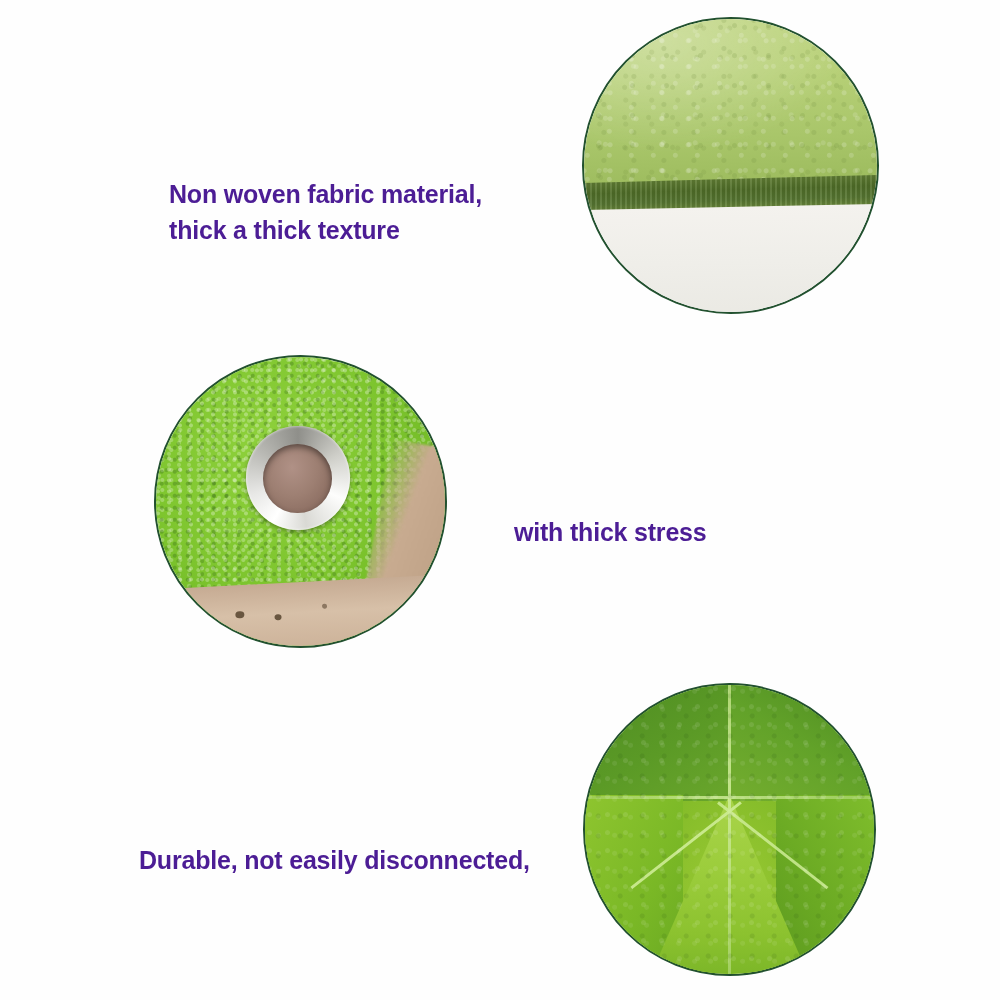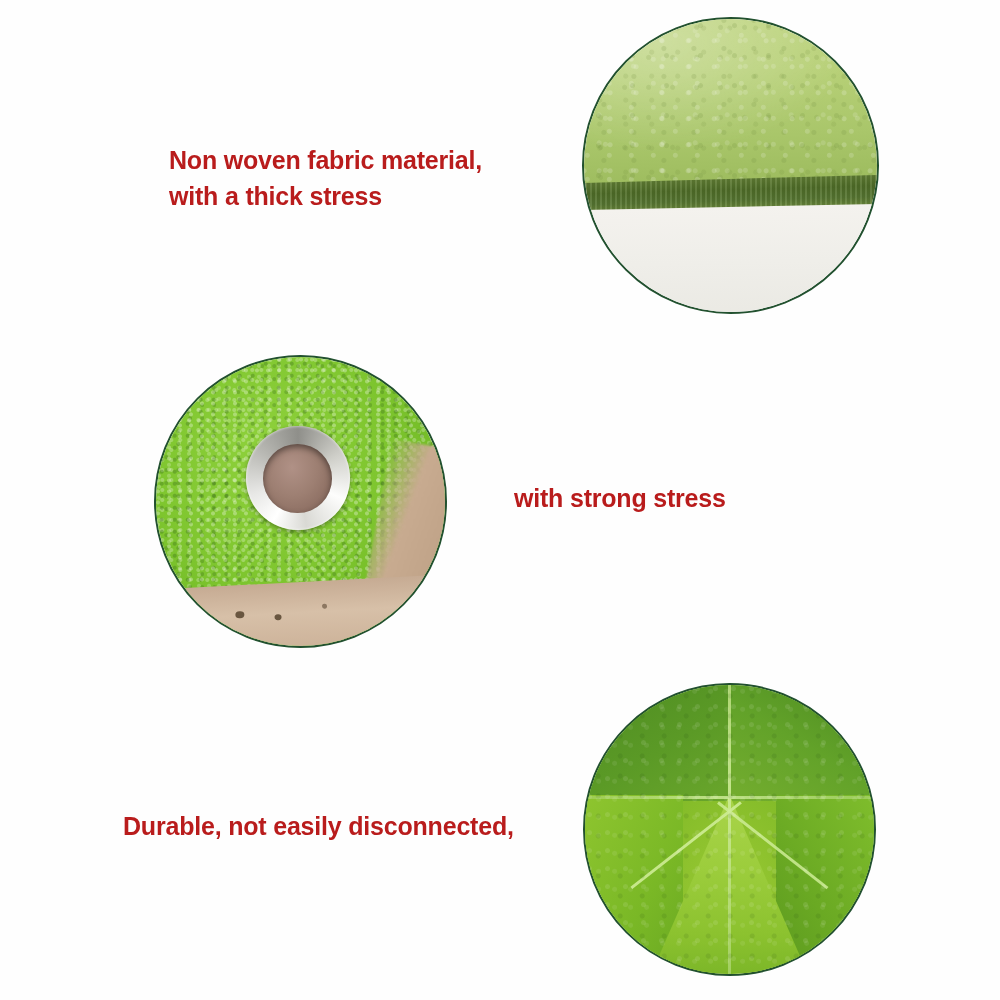--- a/index.html
+++ b/index.html
@@ -19,29 +19,30 @@
     overflow: hidden;
   }
 
   
   .caption {
     position: absolute;
     font-family: "Liberation Sans", sans-serif;
     font-weight: bold;
     font-size: 25px;
     line-height: 36px;
-    color: #b91c1c;
+    color: #4c1d95;
     letter-spacing: -0.2px;
     white-space: nowrap;
+    margin-top: 34px;
   }
   .caption .line { display: block; }
 
   #caption-fabric   { left: 169px; top: 142px; }
   #caption-ring     { left: 514px; top: 480px; }
-  #caption-durable  { left: 123px; top: 808px; }
+  #caption-durable  { left: 139px; top: 808px; }
 
   
   .photo-circle {
     position: absolute;
     border-radius: 50%;
     border: 2px solid #22512f;
     box-sizing: border-box;
     overflow: hidden;
     background: #ffffff;
   }
@@ -246,38 +247,38 @@
 <div id="page">
 
   <div class="photo-circle" id="photo-fabric">
     <div class="felt-top"></div>
     <div class="felt-edge"></div>
     <div class="felt-under"></div>
   </div>
 
   <div class="caption" id="caption-fabric">
     <span class="line">Non woven fabric material,</span>
-    <span class="line">with a thick stress</span>
+    <span class="line">thick a thick texture</span>
   </div>
 
   <div class="photo-circle" id="photo-ring">
     <div class="felt-green"></div>
     <div class="ground-side"></div>
     <div class="ground-band">
       <span class="ground-pebble" style="left:30%;top:30%;width:9px;height:7px;"></span>
       <span class="ground-pebble" style="left:42%;top:36%;width:7px;height:6px;"></span>
       <span class="ground-pebble" style="left:57%;top:26%;width:5px;height:5px;opacity:.6;"></span>
     </div>
     <div class="grommet">
       <div class="grommet-inner"></div>
     </div>
   </div>
 
   <div class="caption" id="caption-ring">
-    <span class="line">with strong stress</span>
+    <span class="line">with thick stress</span>
   </div>
 
   <div class="photo-circle" id="photo-seam">
     <div class="seam-base"></div>
     <div class="seam-q-tl"></div>
     <div class="seam-q-tr"></div>
     <div class="seam-q-l"></div>
     <div class="seam-q-r"></div>
     <div class="seam-cone"></div>
     <div class="seam-line-h"></div>

